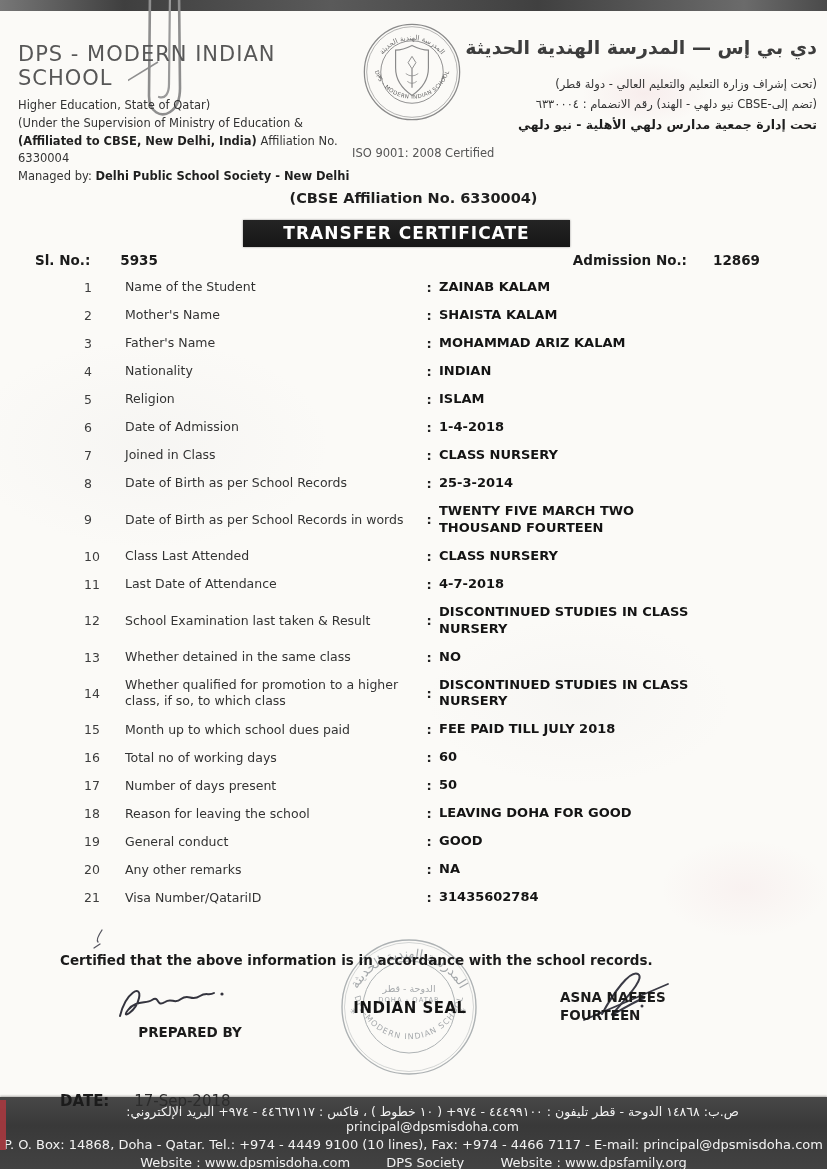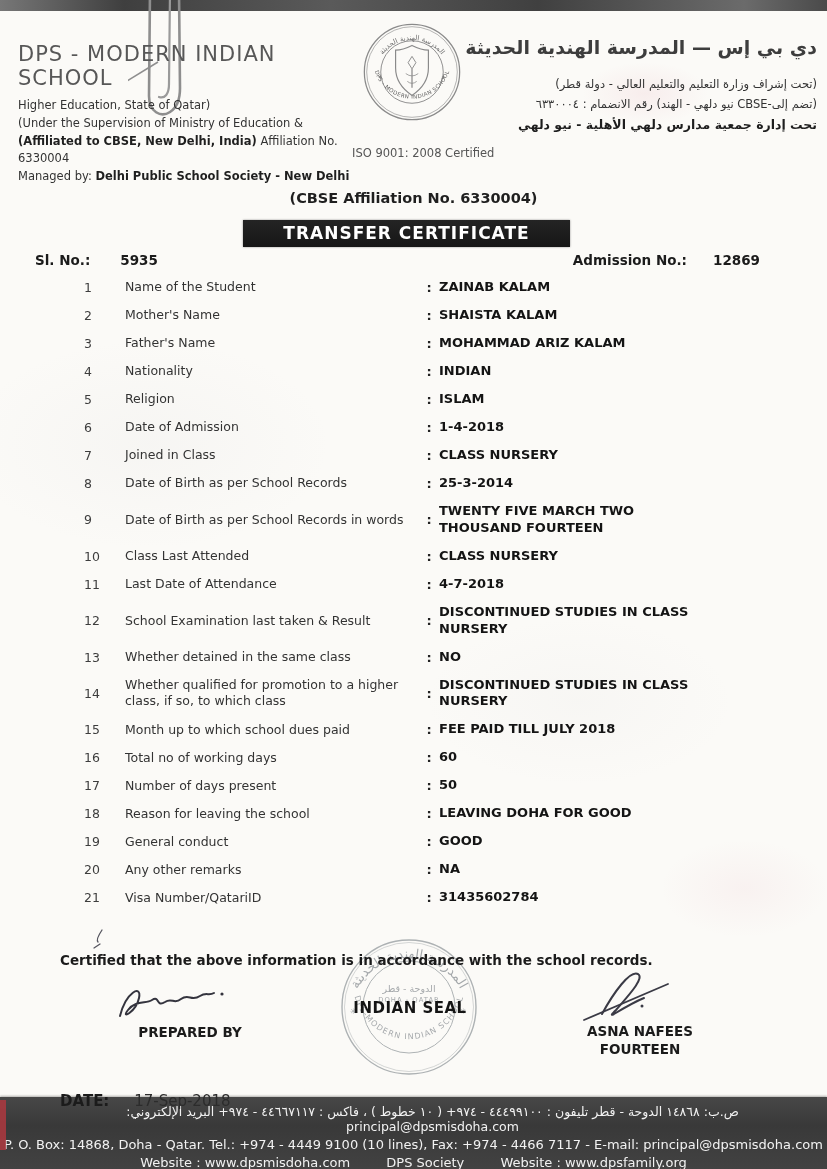--- a/index.html
+++ b/index.html
@@ -64,21 +64,21 @@
     font-size:13.5px; font-weight:bold; color:#1b1b1b; z-index:3; }
   .date-line { position:absolute; left:60px; top:1092px; font-size:15px; z-index:3; }
   .date-line .dl { font-weight:bold; color:#1b1b1b; }
   .date-line .dv { margin-left:20px; color:#2c2c2c; }
 
   .seal-svg { position:absolute; left:338px; top:936px; z-index:1; opacity:.8; }
   .school-seal-label { position:absolute; left:348px; top:999px; width:124px; text-align:center;
     font-size:15px; font-weight:bold; letter-spacing:.5px; color:#141414; z-index:2; }
 
   .sig-right-svg { position:absolute; left:572px; top:962px; z-index:3; }
-  .principal-block { position:absolute; left:560px; top:1022px; width:160px; text-align:center; z-index:3; }
+  .principal-block { position:absolute; left:560px; top:988px; width:160px; z-index:3; }
   .principal-block div { font-size:13.5px; font-weight:bold; color:#1b1b1b; line-height:1.35; }
 
   
   .footer { position:absolute; left:0; bottom:0; width:827px; height:72px;
     background:linear-gradient(180deg,#474747,#393939 40%,#424242); color:#f2f2f2; text-align:center;
     box-shadow:0 -1px 2px rgba(0,0,0,.3); }
   .footer .f1 { direction:rtl; font-size:12.5px; margin-top:7px;padding-left:38px; }
   .footer .f2 { font-size:13px; margin-top:3px; }
   .footer .f3 { font-size:13px; margin-top:3px; }
   .footer .f3 span { margin:16px 16px; }

